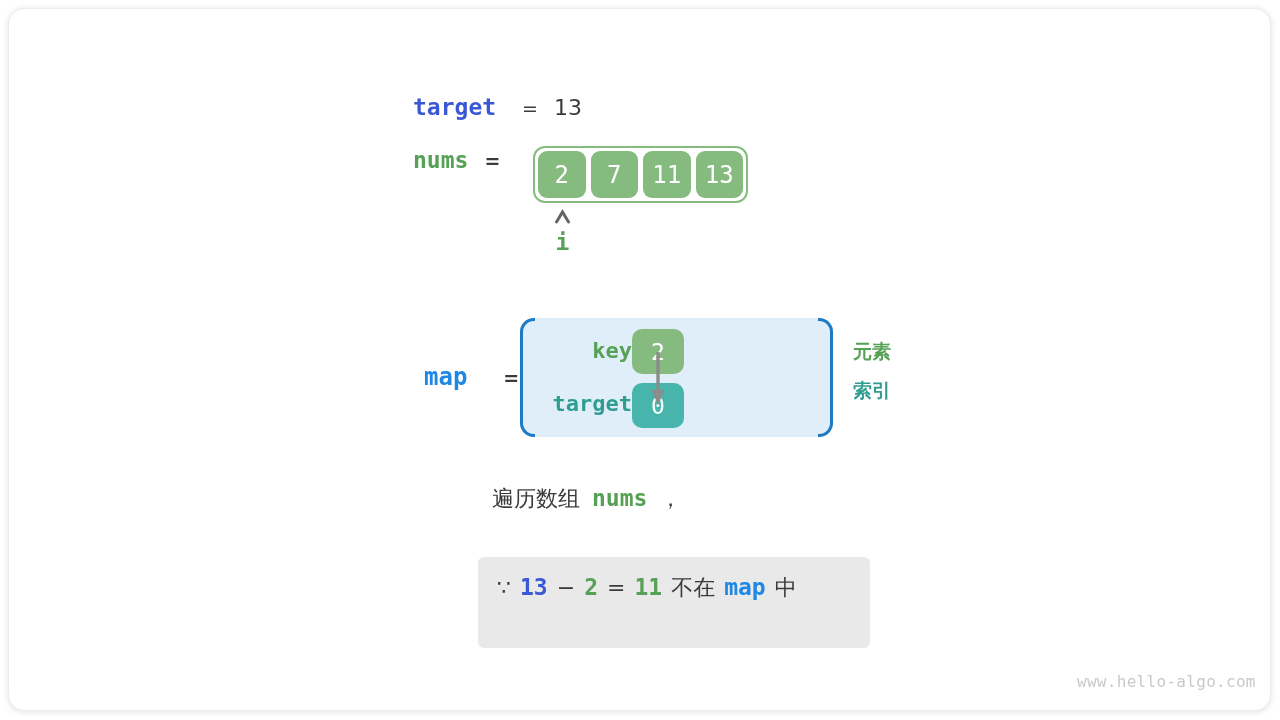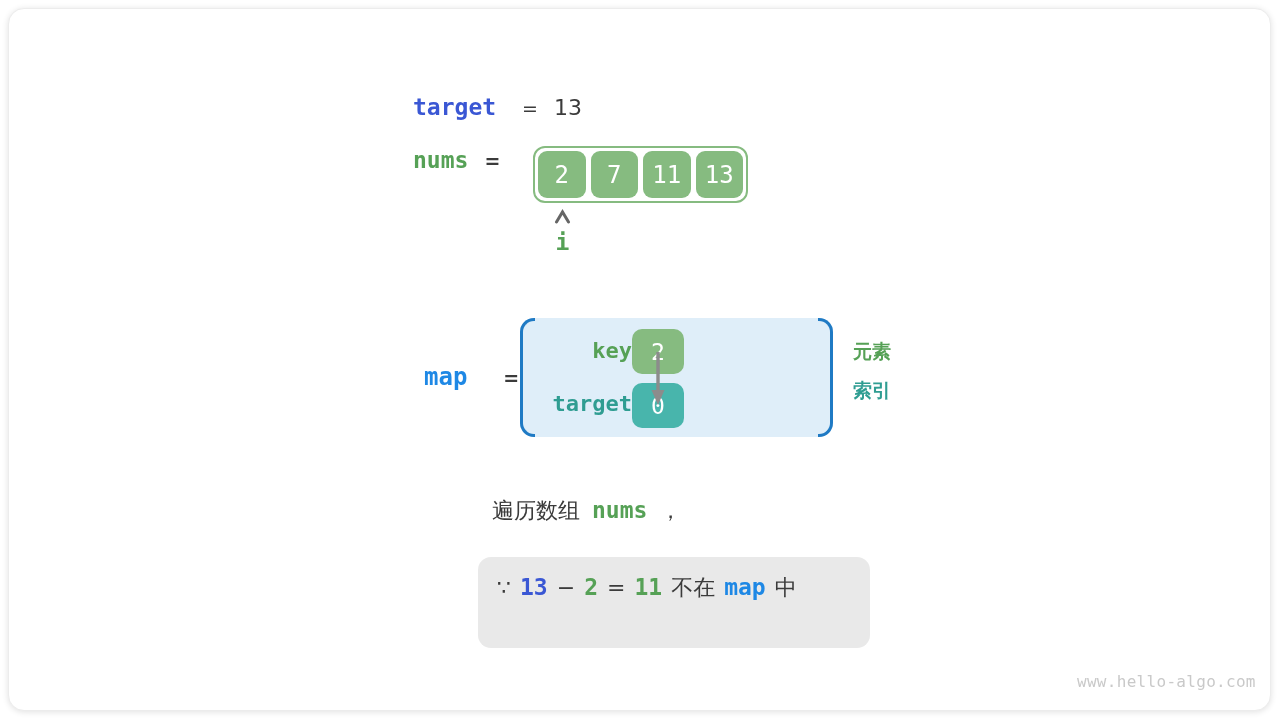--- a/index.html
+++ b/index.html
@@ -62,27 +62,27 @@
   .kv-cell.key   { top: 11px; background: var(--green-fill); }
   .kv-cell.value { top: 65px; background: var(--teal-fill); }
 
   .kv-arrow { position: absolute; left: 126px; top: 32px; width: 24px; height: 58px; z-index: 2; }
 
   .legend { position: absolute; left: 853px; font-weight: bold; font-size: 19px; white-space: nowrap; }
   .legend.element { top: 339px; color: var(--green-text); }
   .legend.index   { top: 378px; color: var(--teal-text); }
 
   
-  .caption { position: absolute; left: 492px; top: 496px; font-size: 22px; color: var(--dark); white-space: nowrap; text-align: center; }
+  .caption { position: absolute; left: 492px; top: 484px; font-size: 22px; color: var(--dark); white-space: nowrap; text-align: center; }
   .caption .code { font-family: "DejaVu Sans Mono","Liberation Mono",monospace; font-weight: bold; font-size: 23px; color: var(--green-text); margin: 0 12px; }
 
   
   .note-box {
     position: absolute; left: 478px; top: 557px; width: 392px; height: 91px;
-    background: var(--note-bg); border-radius: 13px; padding: 12px 0 0 19px;
+    background: var(--note-bg); border-radius: 6px; padding: 12px 0 0 19px;
     font-size: 22px; line-height: 37px; white-space: nowrap;
   }
   .tk { margin-right: 9px; color: var(--dark); }
   .tk[data-color="indigo"], .tk[data-color="green"], .tk[data-color="blue"] {
     font-family: "DejaVu Sans Mono","Liberation Mono",monospace; font-weight: bold; font-size: 23px;
   }
   .tk[data-color="indigo"] { color: var(--indigo); }
   .tk[data-color="green"]  { color: var(--green-text); }
   .tk[data-color="blue"]   { color: var(--blue); }
 

